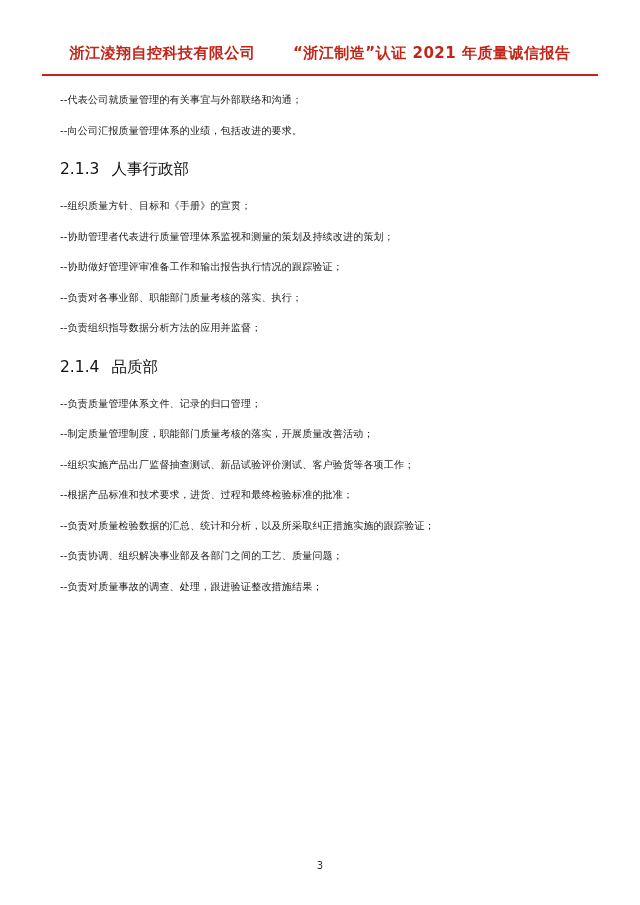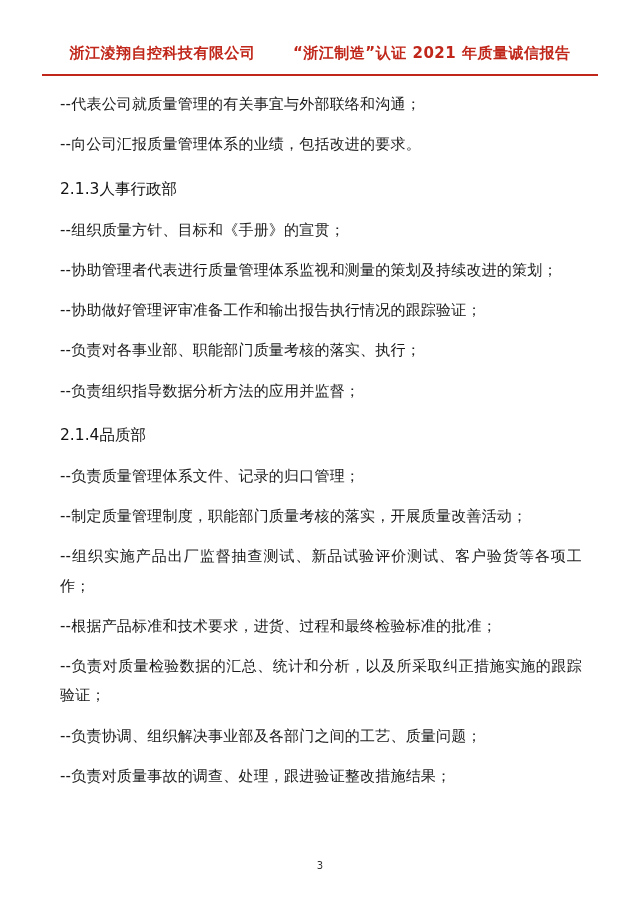--- a/index.html
+++ b/index.html
@@ -51,36 +51,37 @@
     height: 2px;
     background: #c0271a;
   }
   .body {
     position: absolute;
     top: 90px;
     left: 60px;
     width: 522px;
   }
   .para {
-    font-size: 15px;
+    font-size: 10px;
     line-height: 1.95;
     color: #1a1a1a;
     margin: 0 0 11px 0;
     text-align: justify;
     letter-spacing: 0.2px;
     font-family: "DejaVu Sans", "Liberation Sans", sans-serif;
   }
   .heading {
     font-size: 15.5px;
     line-height: 2.0;
     color: #111;
     margin: 14px 0 11px 0;
     font-family: "DejaVu Sans", "Liberation Sans", sans-serif;
   }
   .heading .num {
+    margin-right: 12px;
   }
   .footer {
     position: absolute;
     bottom: 34px;
     left: 0;
     width: 640px;
     text-align: center;
     font-size: 10px;
     color: #333;
     font-family: "DejaVu Sans", "Liberation Sans", sans-serif;

